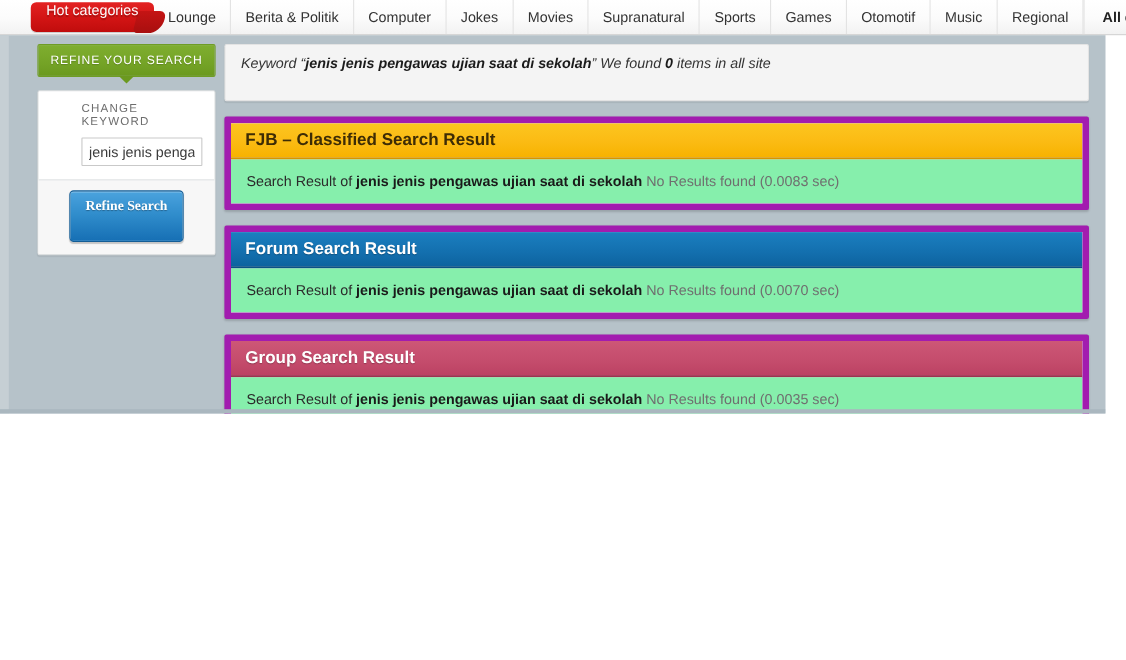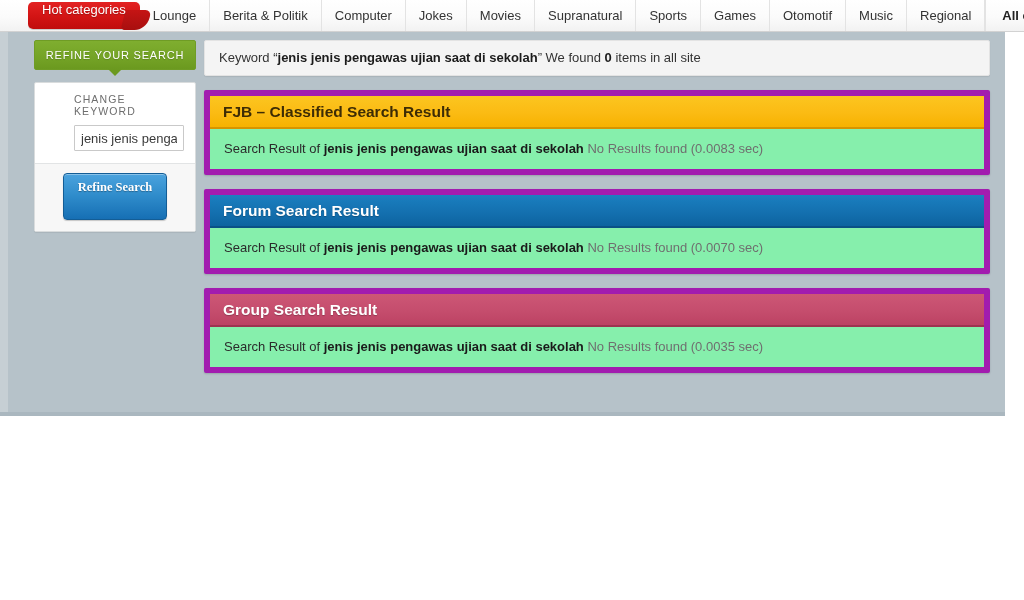--- a/index.html
+++ b/index.html
@@ -80,21 +80,21 @@
     font-weight: bold;
     color: #222222;
     white-space: nowrap;
     cursor: pointer;
   }
 
   
   .page {
     position: relative;
     width: 1005px;
-    height: 384px;
+    height: 344px;
     background: #b6c2c9;
     box-sizing: border-box;
     overflow: hidden;
   }
   .page::before {
     content: "";
     position: absolute;
     left: 0; top: 0; bottom: 0;
     width: 8px;
     background: #c6cfd4;
@@ -200,24 +200,25 @@
   .main {
     margin-left: 8px;
     width: 786px;
     flex: none;
   }
   .keyword-bar {
     background: #f4f4f4;
     border: 1px solid #e3e3e3;
     border-radius: 2px;
     box-shadow: 0 1px 1px rgba(0,0,0,0.08);
-    padding: 9px 14px 10px 14px;
+    padding: 9px 14px 26px 14px;
     font-size: 13px;
     color: #333333;
     box-sizing: border-box;
+    font-style: italic;
   }
   .keyword-bar b { color: #1b1b1b; }
 
   .panel {
     margin-top: 14px;
     border-radius: 2px;
     box-shadow: 0 1px 2px rgba(0,0,0,0.16);
     overflow: hidden;
     background: #f1f1f1;
     border: 6px solid #a21caf;

